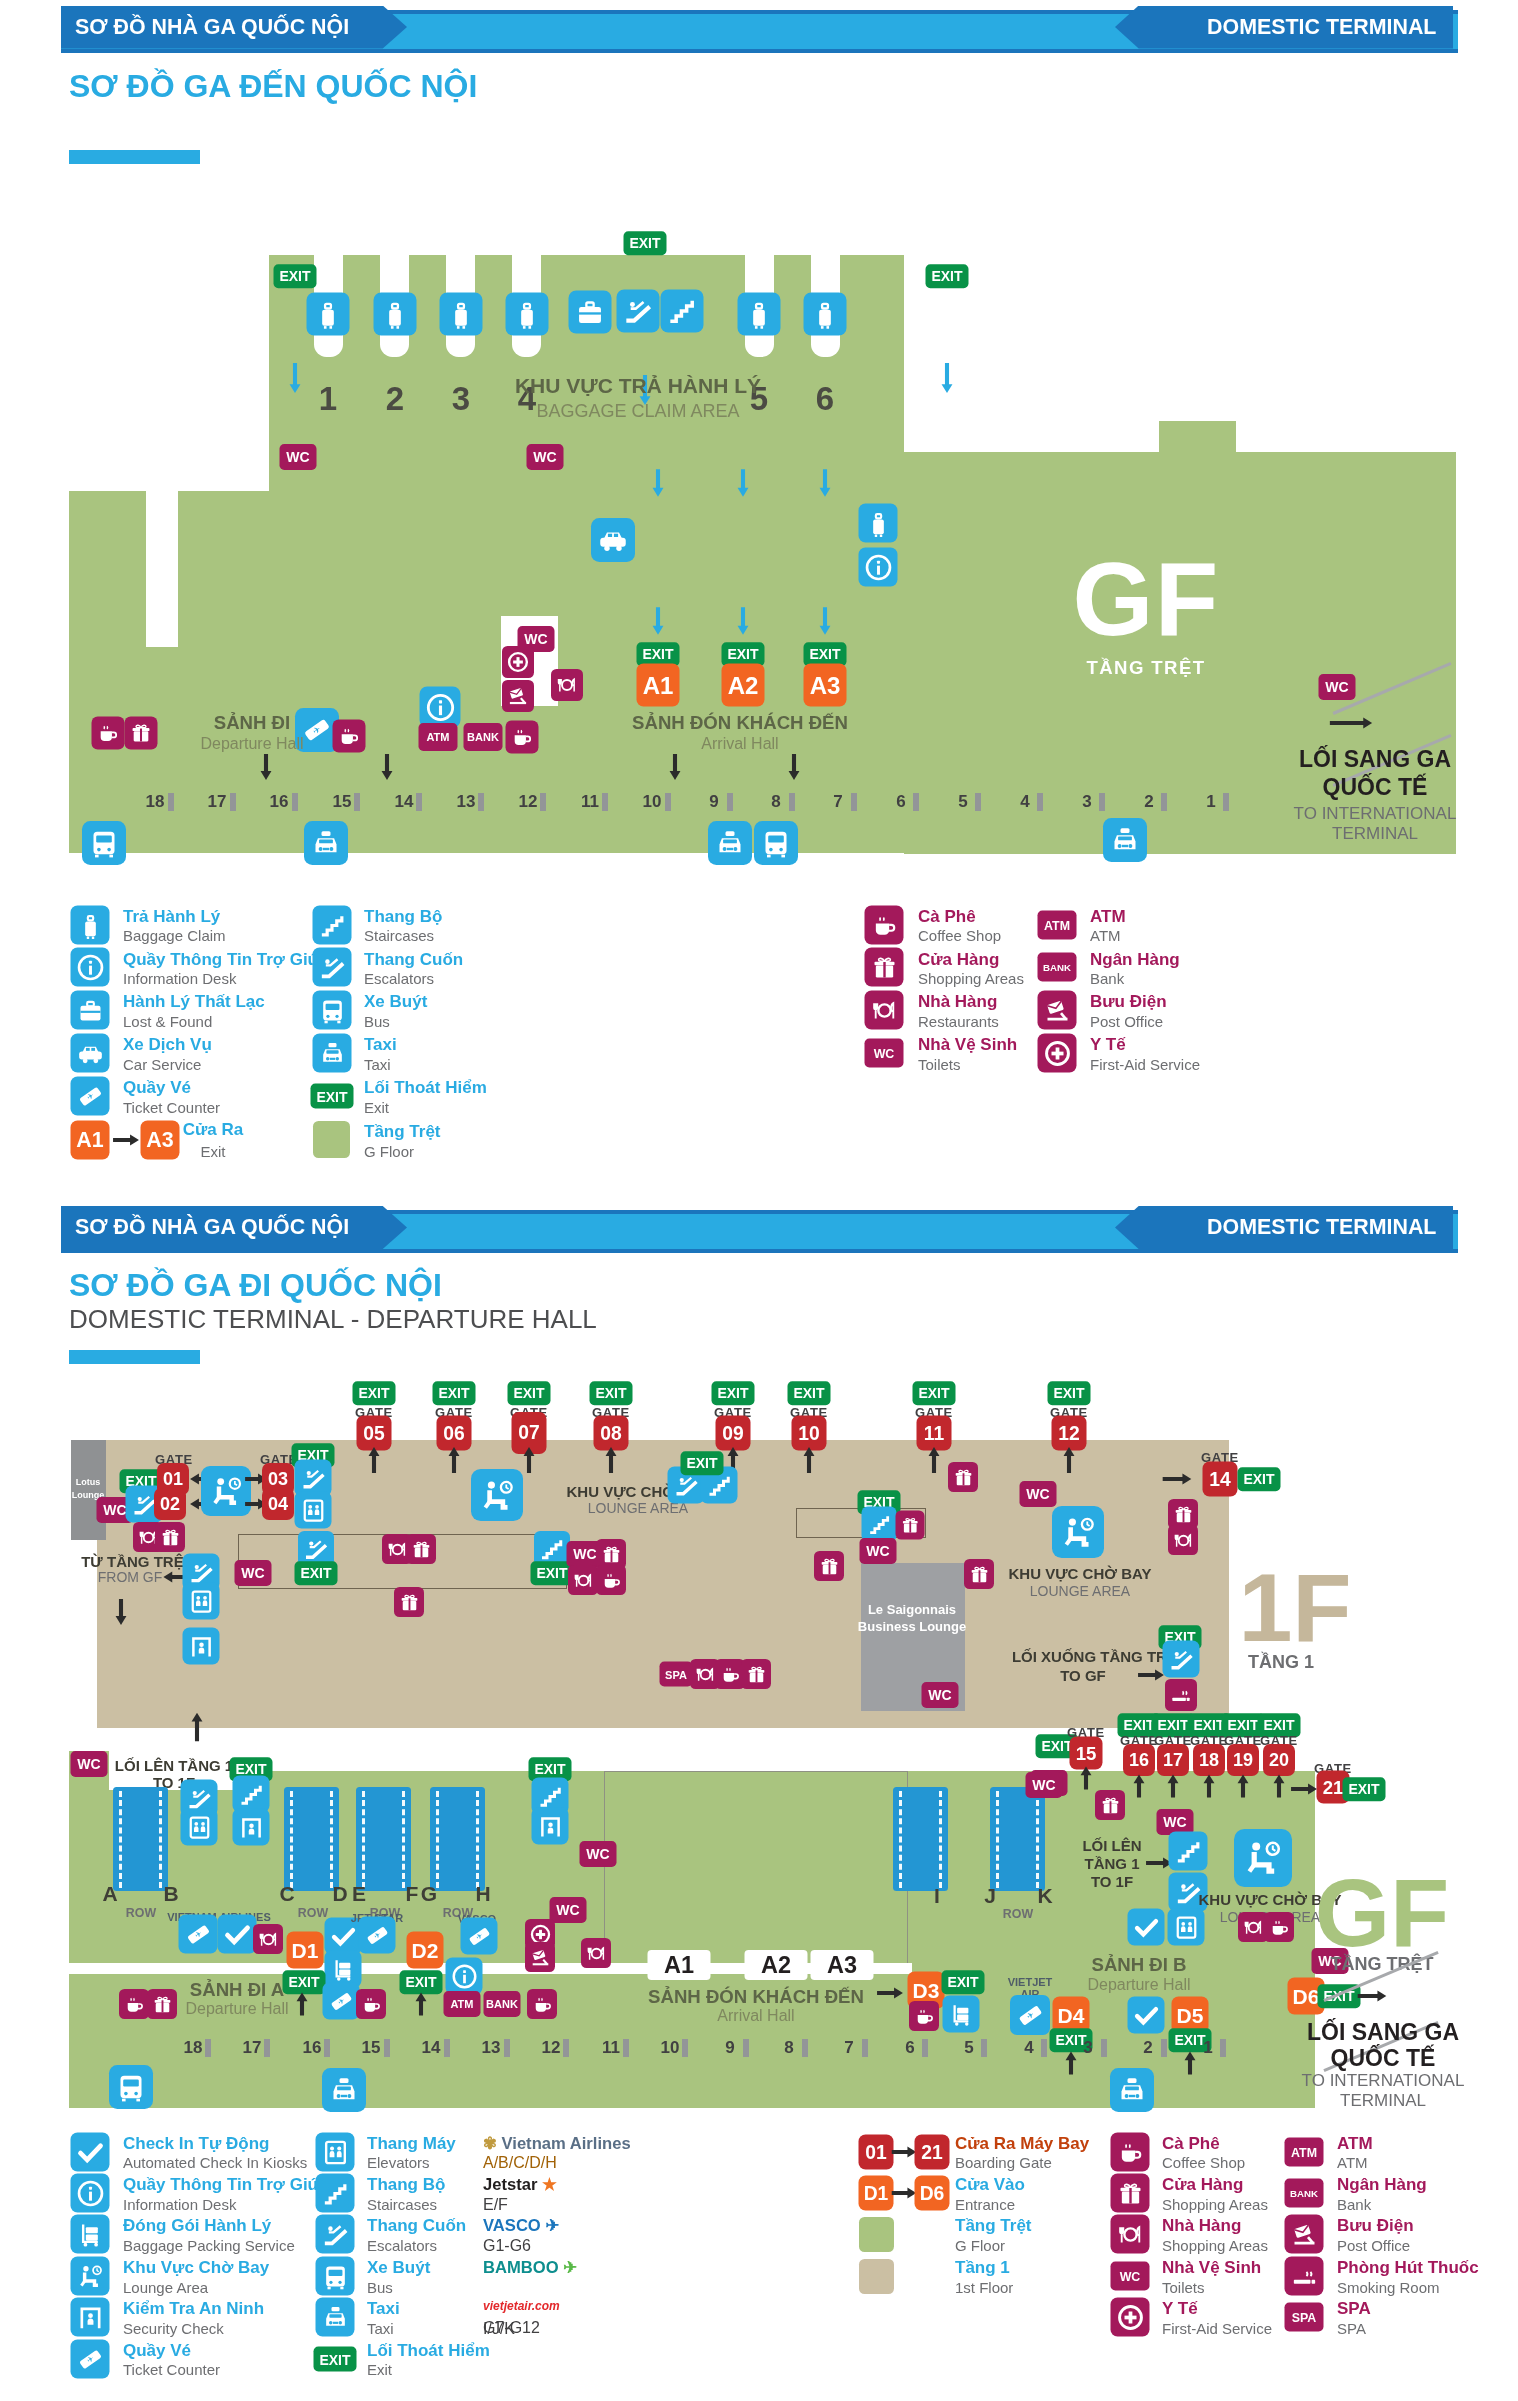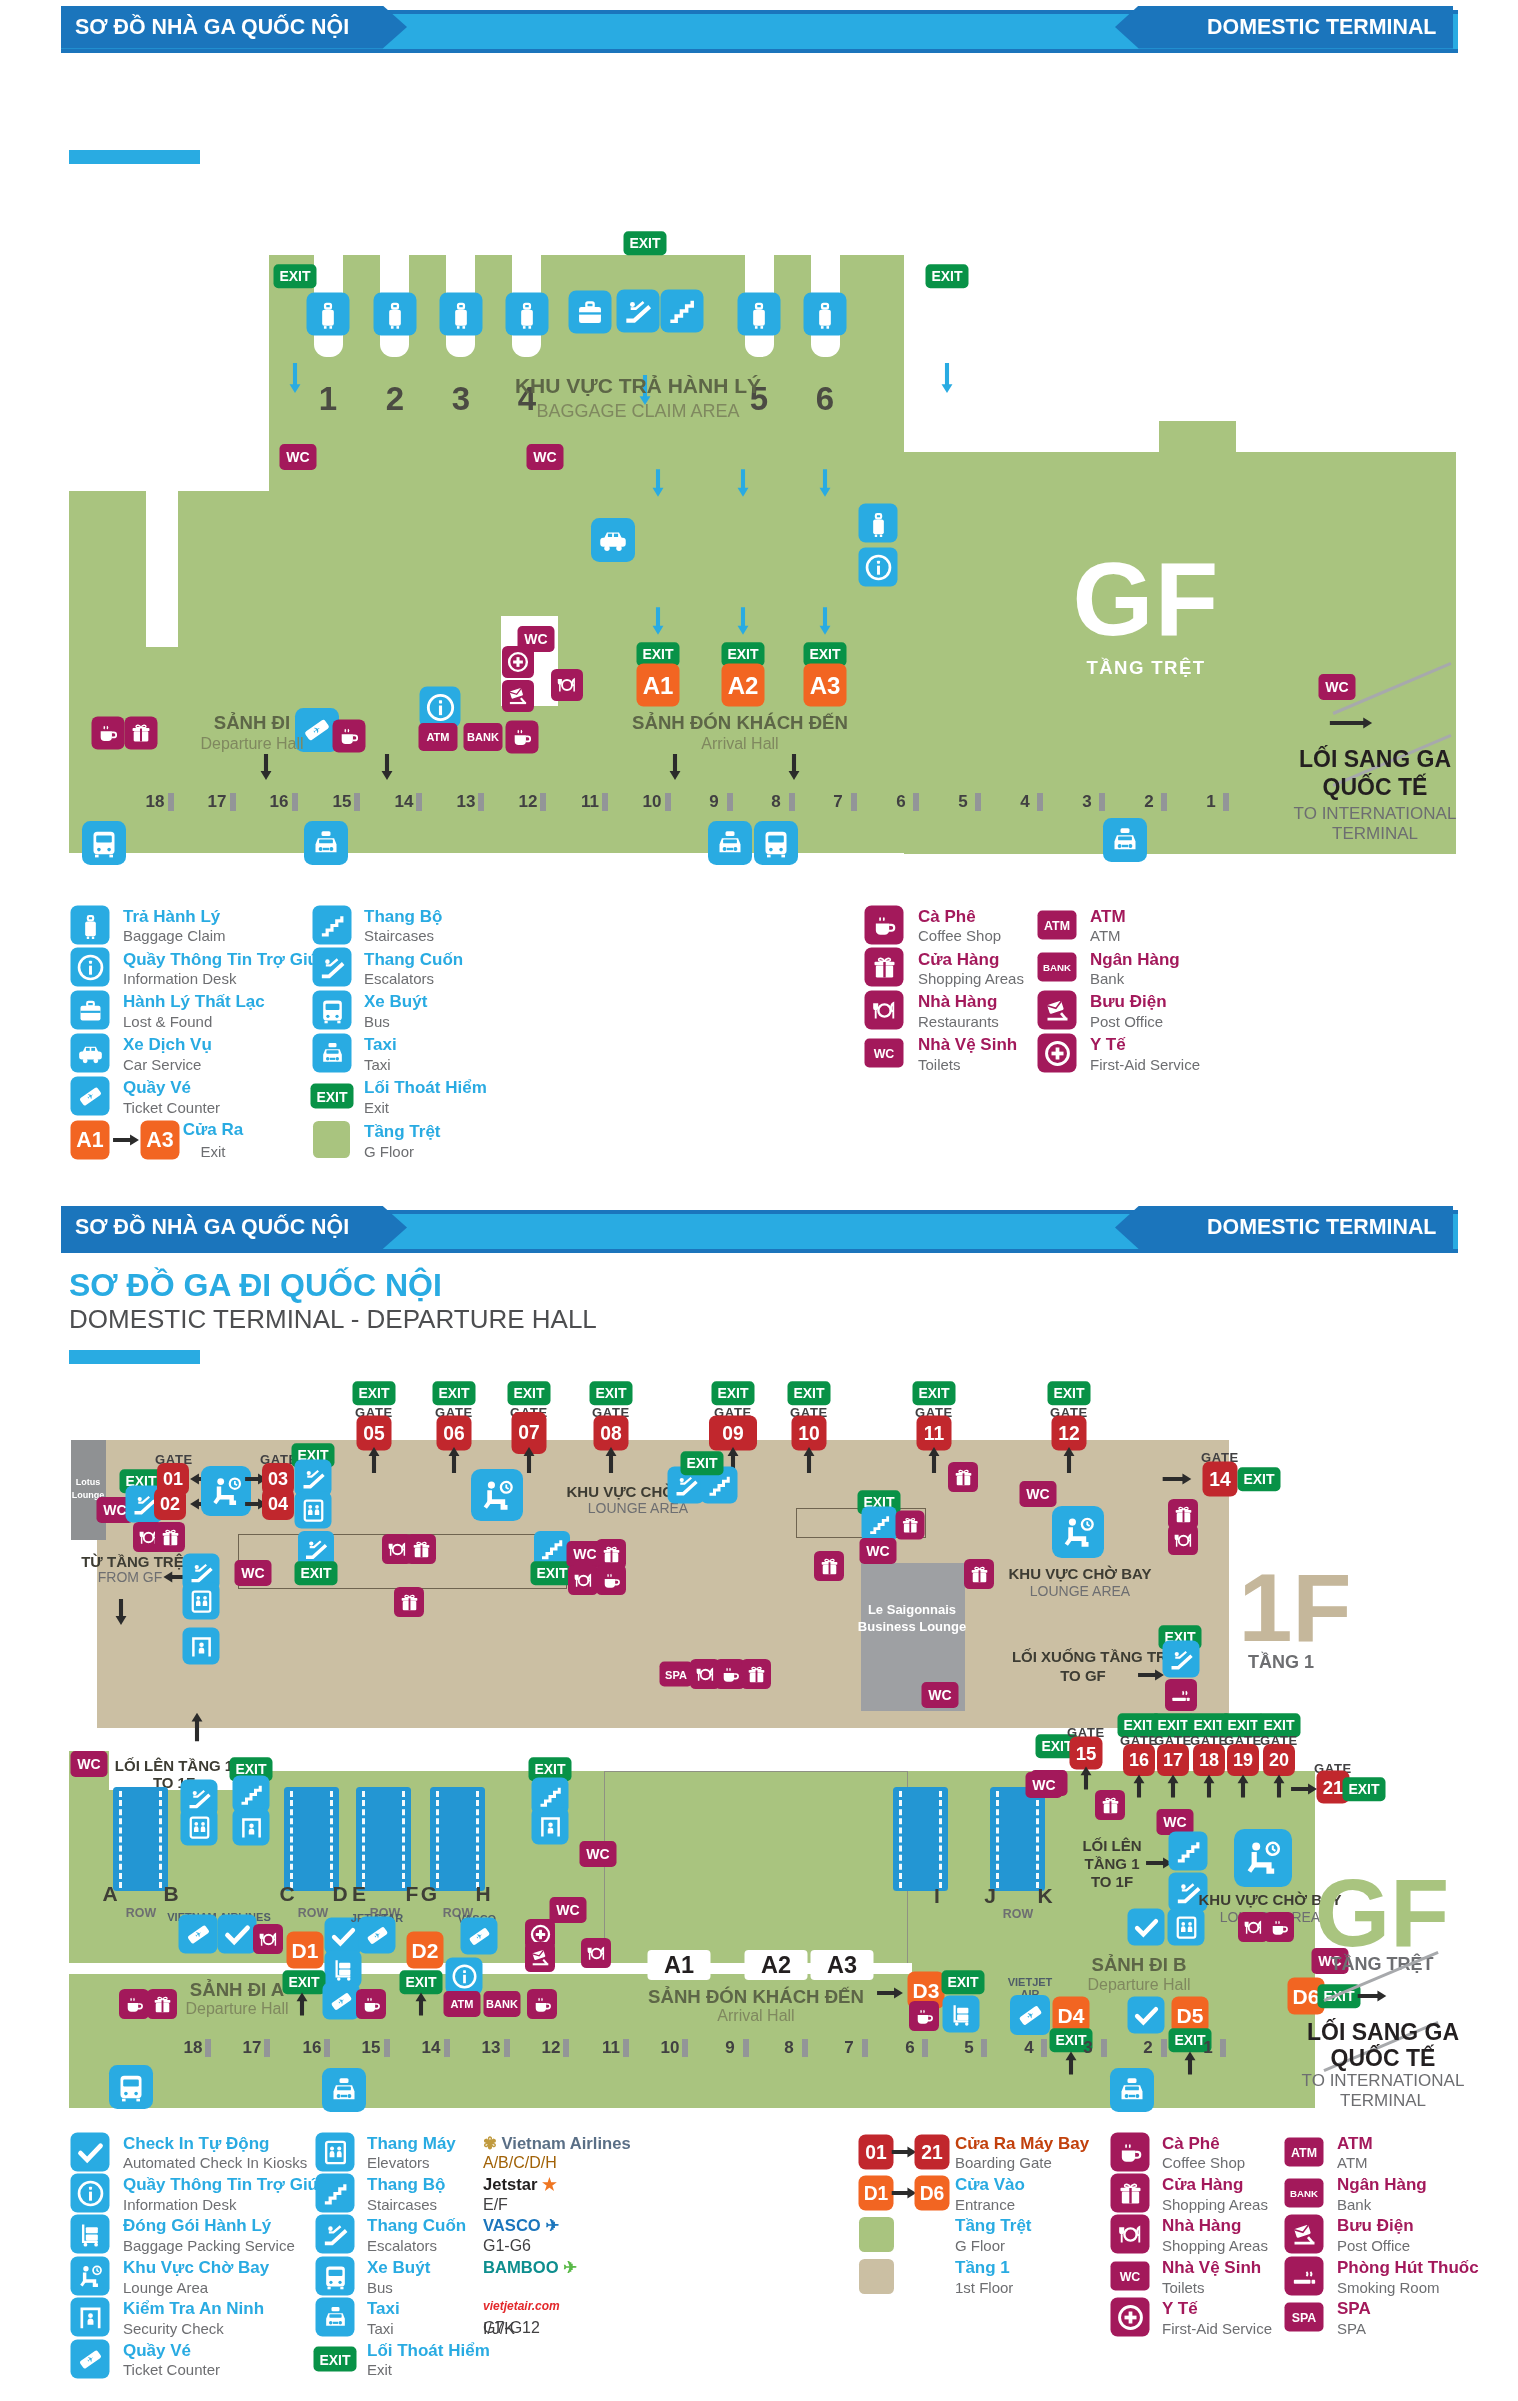--- a/index.html
+++ b/index.html
@@ -45,20 +45,21 @@
 
 <div id="canvas">
 
   <div class="bar" style="top:9.7px"></div>
   <div class="banL" style="top:5.5px">
       <span>SƠ ĐỒ NHÀ GA QUỐC NỘI</span>
     </div>
   <div class="banR" style="top:5.5px;left:1115px">
       <span>DOMESTIC TERMINAL</span>
     </div>
+  <div class="h-title" style="left:69px;top:68px">SƠ ĐỒ GA ĐẾN QUỐC NỘI</div>
   <div class="underline" style="left:69px;top:150px"></div>
 
   <div id="arrival-layer">
       <div class="abs" style="left: 269px; top: 255px; width: 635px; height: 429px; background: rgb(169, 196, 127);"></div>
       <div class="abs" style="left: 904px; top: 452px; width: 552px; height: 402px; background: rgb(169, 196, 127);"></div>
       <div class="abs" style="left: 1159px; top: 421px; width: 77px; height: 32px; background: rgb(169, 196, 127);"></div>
       <div class="abs" style="left: 69px; top: 491px; width: 890px; height: 362px; background: rgb(169, 196, 127);"></div>
       <div class="abs" style="left: 314px; top: 233px; width: 29px; height: 124px; background: rgb(255, 255, 255); border-radius: 12.4px;"></div>
       <div class="abs" style="left: 380px; top: 233px; width: 29px; height: 124px; background: rgb(255, 255, 255); border-radius: 12.4px;"></div>
       <div class="abs" style="left: 446px; top: 233px; width: 29px; height: 124px; background: rgb(255, 255, 255); border-radius: 12.4px;"></div>
@@ -653,21 +654,21 @@
       <div class="t gate" style="left: 611px; top: 1412px;">GATE</div>
       <div class="gatebox" style="left: 611px; top: 1433px; width: 35px; height: 35px; background: rgb(193, 39, 45); font-size: 19.3px;">08</div>
       <div class="arr" style="left: 611px; top: 1460px; transform: translate(-50%, -50%) rotate(-90deg);">
         <svg width="28" height="15" viewBox="0 0 40 22" style="display:block">
           <line x1="1" y1="11" x2="28" y2="11" stroke="#2b2b2b" stroke-width="6"></line>
           <polygon points="26,3 39,11 26,19" fill="#2b2b2b"></polygon>
         </svg>
       </div>
       <div class="badge" style="left: 733px; top: 1393px; width: 43px; height: 23.5px; background: rgb(8, 146, 71); font-size: 14px;">EXIT</div>
       <div class="t gate" style="left: 733px; top: 1412px;">GATE</div>
-      <div class="gatebox" style="left: 733px; top: 1433px; width: 48px; height: 35px; background: rgb(193, 39, 45); font-size: 19.3px;">09</div>
+      <div class="gatebox" style="left: 733px; top: 1433px; width: 35px; height: 35px; background: rgb(193, 39, 45); font-size: 19.3px;">09</div>
       <div class="arr" style="left: 733px; top: 1460px; transform: translate(-50%, -50%) rotate(-90deg);">
         <svg width="28" height="15" viewBox="0 0 40 22" style="display:block">
           <line x1="1" y1="11" x2="28" y2="11" stroke="#2b2b2b" stroke-width="6"></line>
           <polygon points="26,3 39,11 26,19" fill="#2b2b2b"></polygon>
         </svg>
       </div>
       <div class="badge" style="left: 809px; top: 1393px; width: 43px; height: 23.5px; background: rgb(8, 146, 71); font-size: 14px;">EXIT</div>
       <div class="t gate" style="left: 809px; top: 1412px;">GATE</div>
       <div class="gatebox" style="left: 809px; top: 1433px; width: 35px; height: 35px; background: rgb(193, 39, 45); font-size: 19.3px;">10</div>
       <div class="arr" style="left: 809px; top: 1460px; transform: translate(-50%, -50%) rotate(-90deg);">

